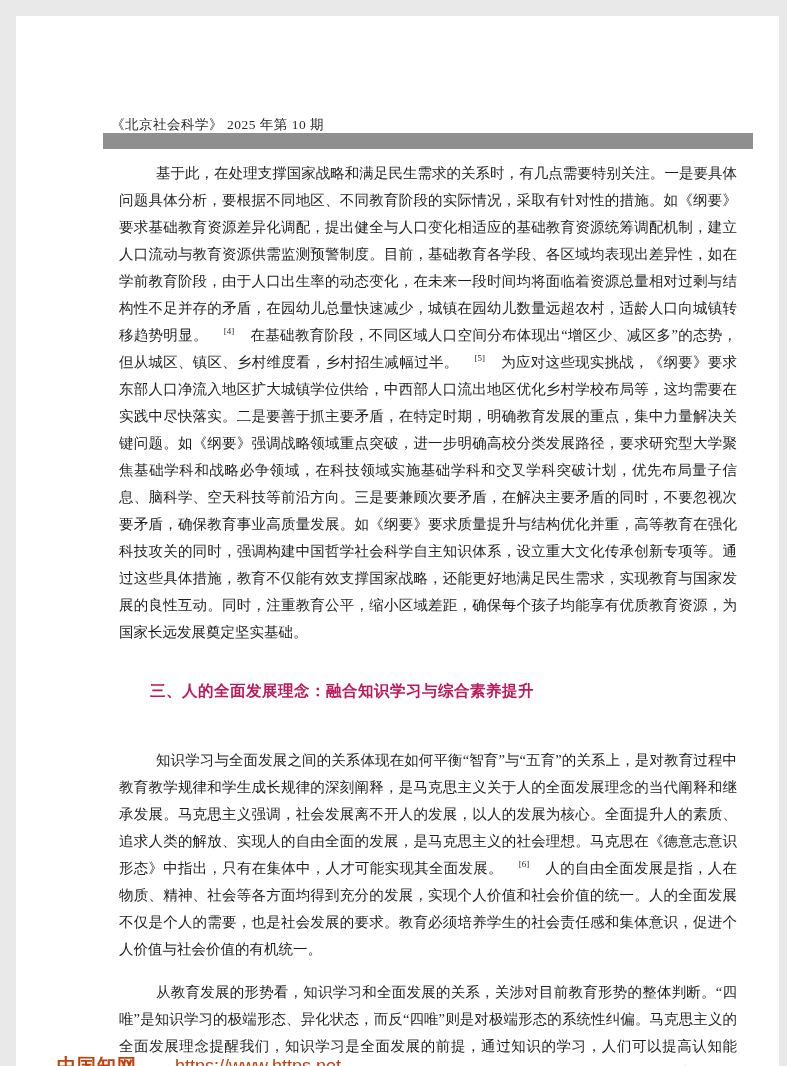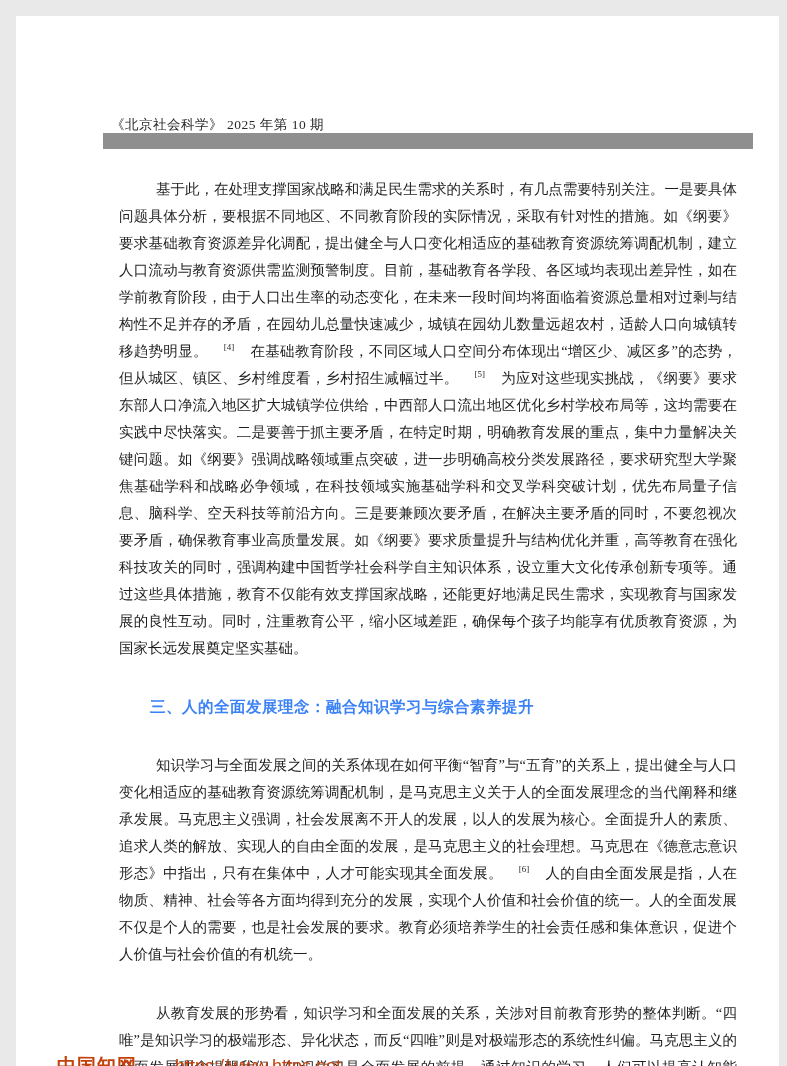--- a/index.html
+++ b/index.html
@@ -34,31 +34,31 @@
     position: absolute;
     left: 87px;
     top: 128px;
     width: 650px;
     font-size: 14.5px;
     line-height: 27px;
     text-align: justify;
     color: #1f1f1f;
   }
   .para { margin: 0; }
-  .para.indent { text-indent: 2em; margin-top: 16px; }
+  .para.indent { text-indent: 2em; }
   .para sup {
     font-size: 0.62em;
     line-height: 0;
     vertical-align: super;
   }
   .section-heading {
     font-size: 15.5px;
     font-weight: bold;
-    color: #3b82f6;
-    margin: 15px 0 14px 0;
+    color: #be185d;
+    margin: 15px 0 27px 0;
     text-indent: 2em;
     letter-spacing: 0.5px;
     font-family: "Liberation Sans", "DejaVu Sans", sans-serif;
   }
   .watermark {
     position: absolute;
     left: 25px;
     top: 1021px;
     display: flex;
     align-items: baseline;
@@ -84,21 +84,21 @@
   <div class="journal-line">《北京社会科学》  2025 年第 10 期</div>
 
   <div class="header-rule"></div>
 
   <main class="article-body">
 
     <p class="para indent"><span>基于此，在处理支撑国家战略和满足民生需求的关系时，有几点需要特别关注。一是要具体问题具体分析，要根据不同地区、不同教育阶段的实际情况，采取有针对性的措施。如《纲要》要求基础教育资源差异化调配，提出健全与人口变化相适应的基础教育资源统筹调配机制，建立人口流动与教育资源供需监测预警制度。目前，基础教育各学段、各区域均表现出差异性，如在学前教育阶段，由于人口出生率的动态变化，在未来一段时间均将面临着资源总量相对过剩与结构性不足并存的矛盾，在园幼儿总量快速减少，城镇在园幼儿数量远超农村，适龄人口向城镇转移趋势明显。</span><sup>[4]</sup><span>在基础教育阶段，不同区域人口空间分布体现出“增区少、减区多”的态势，但从城区、镇区、乡村维度看，乡村招生减幅过半。</span><sup>[5]</sup><span>为应对这些现实挑战，《纲要》要求东部人口净流入地区扩大城镇学位供给，中西部人口流出地区优化乡村学校布局等，这均需要在实践中尽快落实。二是要善于抓主要矛盾，在特定时期，明确教育发展的重点，集中力量解决关键问题。如《纲要》强调战略领域重点突破，进一步明确高校分类发展路径，要求研究型大学聚焦基础学科和战略必争领域，在科技领域实施基础学科和交叉学科突破计划，优先布局量子信息、脑科学、空天科技等前沿方向。三是要兼顾次要矛盾，在解决主要矛盾的同时，不要忽视次要矛盾，确保教育事业高质量发展。如《纲要》要求质量提升与结构优化并重，高等教育在强化科技攻关的同时，强调构建中国哲学社会科学自主知识体系，设立重大文化传承创新专项等。通过这些具体措施，教育不仅能有效支撑国家战略，还能更好地满足民生需求，实现教育与国家发展的良性互动。同时，注重教育公平，缩小区域差距，确保每个孩子均能享有优质教育资源，为国家长远发展奠定坚实基础。</span></p>
 
     <h2 class="section-heading">三、人的全面发展理念：融合知识学习与综合素养提升</h2>
 
-    <p class="para indent"><span>知识学习与全面发展之间的关系体现在如何平衡“智育”与“五育”的关系上，提出健全与人口变化相适应的基础教育资源统筹调配机制，是马克思主义关于人的全面发展理念的当代阐释和继承发展。马克思主义强调，社会发展离不开人的发展，以人的发展为核心。全面提升人的素质、追求人类的解放、实现人的自由全面的发展，是马克思主义的社会理想。马克思在《德意志意识形态》中指出，只有在集体中，人才可能实现其全面发展。</span><sup>[6]</sup><span>人的自由全面发展是指，人在物质、精神、社会等各方面均得到充分的发展，实现个人价值和社会价值的统一。人的全面发展不仅是个人的需要，也是社会发展的要求。教育必须培养学生的社会责任感和集体意识，促进个人价值与社会价值的有机统一。</span></p>
+    <p class="para indent"><span>知识学习与全面发展之间的关系体现在如何平衡“智育”与“五育”的关系上，是对教育过程中教育教学规律和学生成长规律的深刻阐释，是马克思主义关于人的全面发展理念的当代阐释和继承发展。马克思主义强调，社会发展离不开人的发展，以人的发展为核心。全面提升人的素质、追求人类的解放、实现人的自由全面的发展，是马克思主义的社会理想。马克思在《德意志意识形态》中指出，只有在集体中，人才可能实现其全面发展。</span><sup>[6]</sup><span>人的自由全面发展是指，人在物质、精神、社会等各方面均得到充分的发展，实现个人价值和社会价值的统一。人的全面发展不仅是个人的需要，也是社会发展的要求。教育必须培养学生的社会责任感和集体意识，促进个人价值与社会价值的有机统一。</span></p>
 
     <p class="para indent"><span>从教育发展的形势看，知识学习和全面发展的关系，关涉对目前教育形势的整体判断。“四唯”是知识学习的极端形态、异化状态，而反“四唯”则是对极端形态的系统性纠偏。马克思主义的全面发展理念提醒我们，知识学习是全面发展的前提，通过知识的学习，人们可以提高认知能力，拓宽视野，为全面发展奠定基础；全面发展是知识学习的目标，包括道德品质、健康身体、审美情趣、实践能力等方面素养的综合提升。如果仅仅追求知识的积累，而忽视其他方面的发展，就会导致人才的片面化和僵化，最终导致人的异化。全面发展理念不断提醒教育者、受教育者，知识是实现全面发展的手段而非目的，教育应以促进人的全面发展为宗旨，在知识之上，应关注学生的主体地位和个体差</span></p>
 
   </main>
 
   <footer class="watermark">
     <span class="site-name">中国知网</span>
     <span class="site-url">https://www.https.net</span>
   </footer>
 

